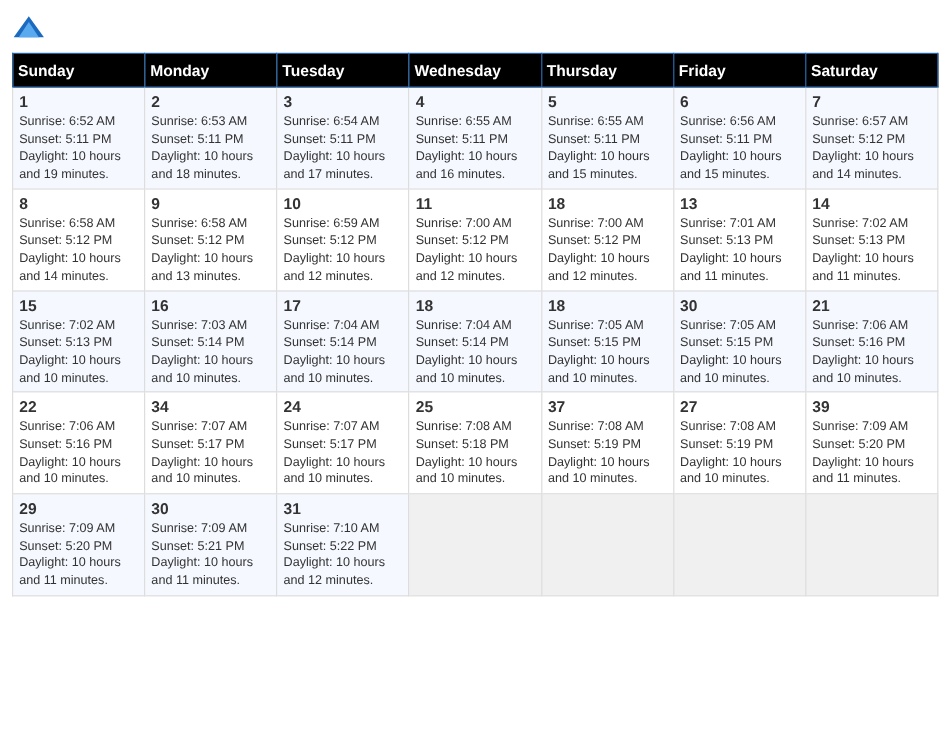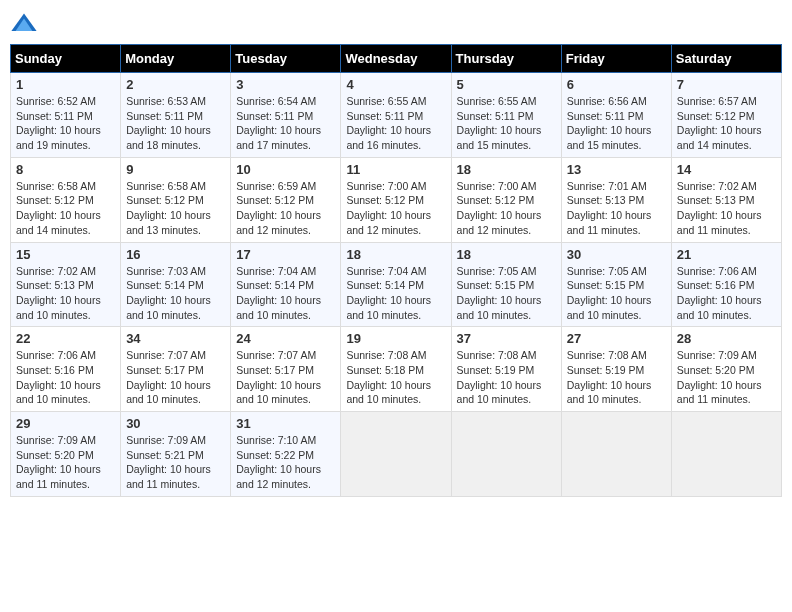--- a/index.html
+++ b/index.html
@@ -229,33 +229,33 @@
         </td>
         <td>
           <span class="day-number">34</span>
           <span class="day-detail">Sunrise: 7:07 AM<br>Sunset: 5:17 PM<br>Daylight: 10 hours and 10 minutes.</span>
         </td>
         <td>
           <span class="day-number">24</span>
           <span class="day-detail">Sunrise: 7:07 AM<br>Sunset: 5:17 PM<br>Daylight: 10 hours and 10 minutes.</span>
         </td>
         <td>
-          <span class="day-number">19</span>
+          <span class="day-number">25</span>
           <span class="day-detail">Sunrise: 7:08 AM<br>Sunset: 5:18 PM<br>Daylight: 10 hours and 10 minutes.</span>
         </td>
         <td>
           <span class="day-number">37</span>
           <span class="day-detail">Sunrise: 7:08 AM<br>Sunset: 5:19 PM<br>Daylight: 10 hours and 10 minutes.</span>
         </td>
         <td>
           <span class="day-number">27</span>
           <span class="day-detail">Sunrise: 7:08 AM<br>Sunset: 5:19 PM<br>Daylight: 10 hours and 10 minutes.</span>
         </td>
         <td>
-          <span class="day-number">28</span>
+          <span class="day-number">39</span>
           <span class="day-detail">Sunrise: 7:09 AM<br>Sunset: 5:20 PM<br>Daylight: 10 hours and 11 minutes.</span>
         </td>
       </tr>
       <tr>
         <td>
           <span class="day-number">29</span>
           <span class="day-detail">Sunrise: 7:09 AM<br>Sunset: 5:20 PM<br>Daylight: 10 hours and 11 minutes.</span>
         </td>
         <td>
           <span class="day-number">30</span>

